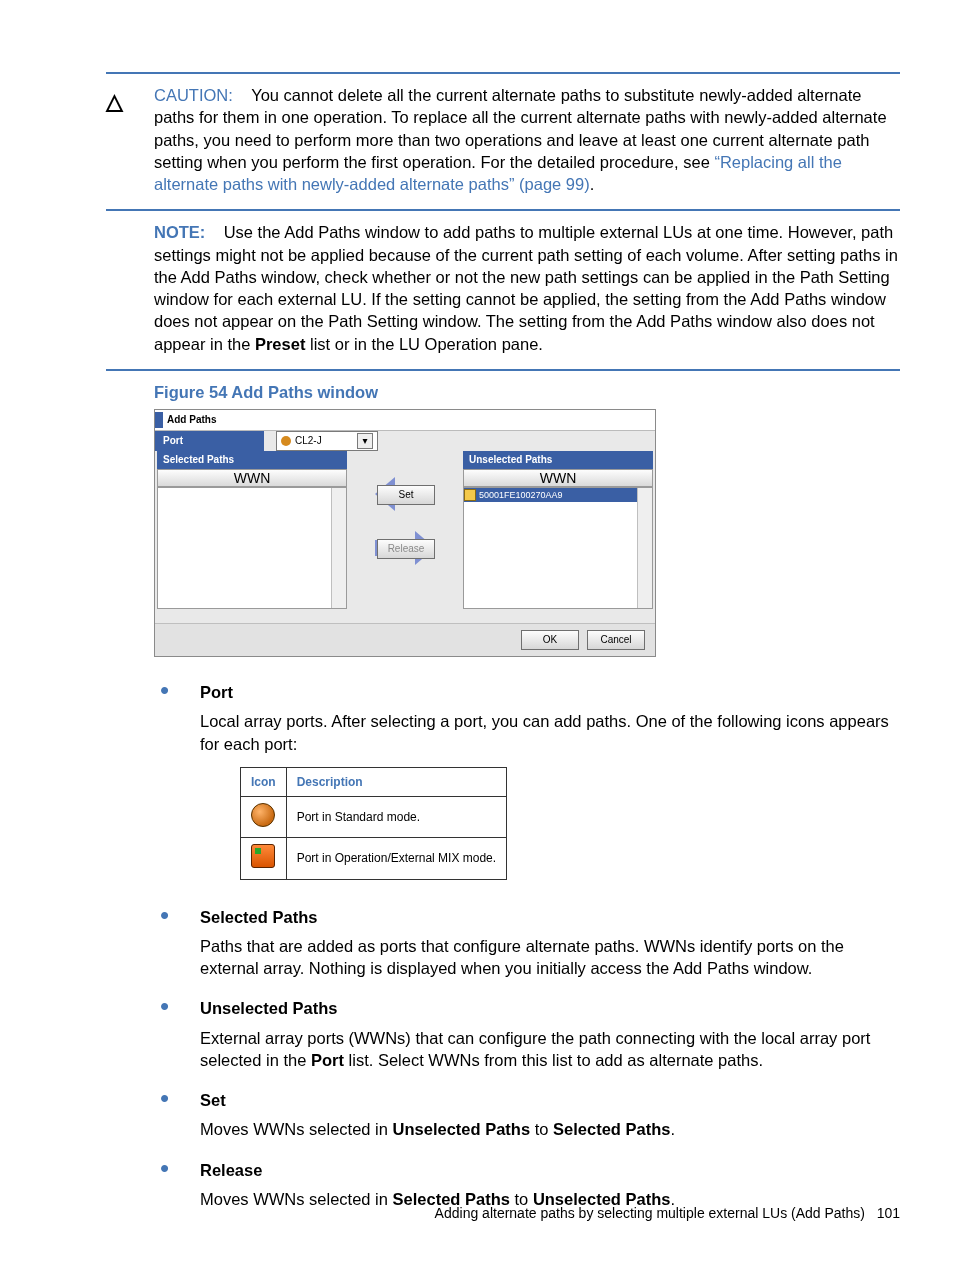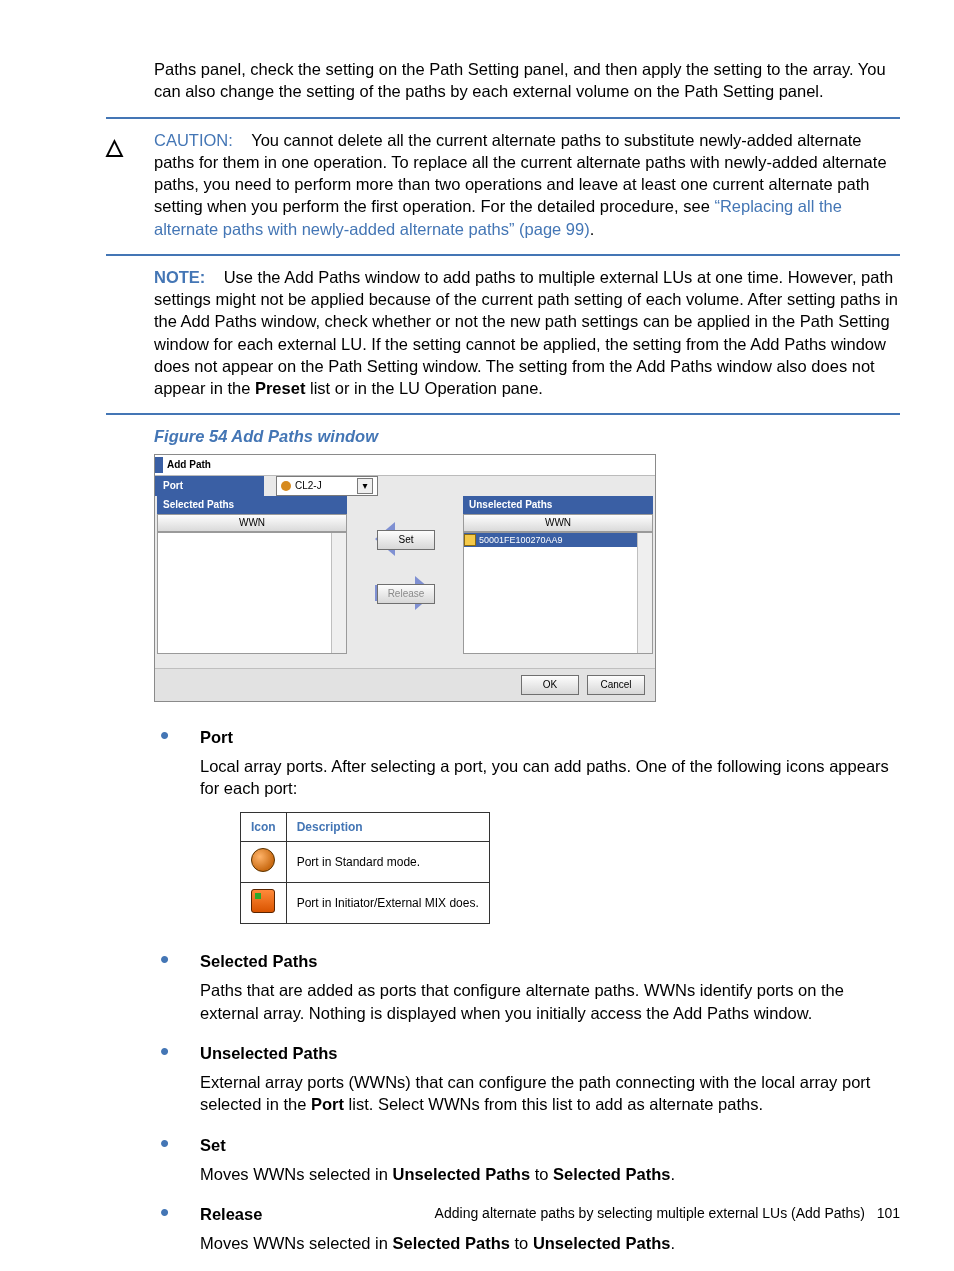--- a/index.html
+++ b/index.html
@@ -11,36 +11,36 @@
   }
   .page{padding:58px 54px 0 106px;}
   .p{margin:0 0 10px 48px;}
   .hr{border:none;border-top:2px solid #4476b5;margin:14px 0 10px 0;}
   .caution-row{display:flex;align-items:flex-start;margin-left:0;}
   .caution-icon{width:48px;flex:none;font-size:22px;font-weight:bold;padding-top:3px;}
   .caution-text{flex:1;}
   .caution-label{color:#4476b5;font-weight:normal;}
   .link{color:#4476b5;}
   .note-label{color:#4476b5;font-weight:bold;}
-  .fig-title{color:#4476b5;font-weight:bold;margin:8px 0 6px 48px;font-size:16.5px;font-style:italic;}
+  .fig-title{color:#4476b5;font-weight:bold;margin:8px 0 6px 48px;font-size:16.5px;}
   
   .shot{margin-left:48px;width:500px;height:246px;border:1px solid #8a8a8a;background:#e9e9e9;position:relative;font-size:10px;font-family:Arial,sans-serif;}
   .shot .titlebar{background:#fff;border-bottom:1px solid #bbb;display:flex;align-items:center;height:20px;}
   .shot .titlebar .tbicon{width:8px;height:16px;background:#3a5fa4;margin-right:4px;}
   .shot .row2{display:flex;height:20px;}
   .shot .portcell{width:101px;background:#3a5fa4;color:#fff;display:flex;align-items:center;padding-left:8px;font-weight:bold;}
   .shot .portsel{flex:none;width:92px;background:#fff;border:1px solid #7a7a7a;display:flex;align-items:center;padding:0 4px;margin-left:12px;}
   .shot .portsel .picon{width:10px;height:10px;border-radius:50%;background:#d68a1e;margin-right:4px;}
   .shot .portsel .dd{margin-left:auto;border:1px solid #7a7a7a;width:14px;height:14px;display:flex;align-items:center;justify-content:center;background:#efefef;}
   .shot .cols{display:flex;height:158px;}
   .shot .colL,.shot .colR{width:190px;display:flex;flex-direction:column;}
   .shot .colL{margin-left:2px;}
   .shot .colR{margin-left:auto;margin-right:2px;}
   .shot .colHdr{background:#3a5fa4;color:#fff;font-weight:bold;height:18px;display:flex;align-items:center;padding-left:6px;}
-  .shot .subHdr{background:linear-gradient(#fdfdfd,#dadada);border:1px solid #9a9a9a;height:16px;display:flex;align-items:center;justify-content:center;font-size:10px;}
+  .shot .subHdr{background:linear-gradient(#fdfdfd,#dadada);border:1px solid #9a9a9a;height:16px;display:flex;align-items:center;justify-content:center;font-size:14px;}
   .shot .listBox{flex:1;background:#fff;border:1px solid #9a9a9a;position:relative;}
   .shot .listBox .sb{position:absolute;right:0;top:0;bottom:0;width:14px;background:#efefef;border-left:1px solid #bfbfbf;}
   .shot .listBox .row1e{background:#3a5fa4;color:#fff;height:14px;display:flex;align-items:center;font-size:9px;padding-left:0;}
   .shot .listBox .row1e .ric{width:10px;height:10px;background:#f4c94a;border:1px solid #8a6a10;margin-right:3px;}
   .shot .mid{flex:1;display:flex;flex-direction:column;align-items:center;justify-content:flex-start;gap:20px;padding-top:26px;position:relative;}
   .shot .arrow{width:60px;height:34px;position:relative;}
   .shot .arrow .shaft{position:absolute;top:9px;width:40px;height:16px;background:#7f90d2;}
   .shot .arrow .head{position:absolute;width:0;height:0;border-top:17px solid transparent;border-bottom:17px solid transparent;}
   .shot .arrow.left .shaft{right:0;}
   .shot .arrow.left .head{left:0;border-right:20px solid #7f90d2;}
@@ -67,21 +67,20 @@
   .ci2{background:linear-gradient(#ff8a3a,#d95400);border:1px solid #5a2400;border-radius:3px;width:22px;height:22px;display:inline-block;position:relative;}
   .ci2:after{content:"";position:absolute;left:3px;top:3px;width:6px;height:6px;background:#2aa82a;}
   .footerline{position:absolute;bottom:48px;left:0;right:54px;text-align:right;font-size:14px;}
   strong{font-weight:bold;}
 </style>
 </head>
 <body>
 
 <div class="page">
 
-  <p class="p">Paths panel, check the setting on the Path Setting panel, and then apply the setting to the array. You can also change the setting of the paths by each external volume on the Path Setting panel.</p>
 
   <hr class="hr">
 
   <div class="caution-row">
     <div class="caution-icon">△</div>
     <div class="caution-text">
       <span class="caution-label">CAUTION:</span>
       &nbsp;&nbsp;&nbsp;<span>You cannot delete all the current alternate paths to substitute newly-added alternate paths for them in one operation. To replace all the current alternate paths with newly-added alternate paths, you need to perform more than two operations and leave at least one current alternate path setting when you perform the first operation. For the detailed procedure, see </span>
       <span class="link">“Replacing all the alternate paths with newly-added alternate paths” (page 99)</span><span>.</span>
     </div>
@@ -94,21 +93,21 @@
     &nbsp;&nbsp;&nbsp;<span>Use the Add Paths window to add paths to multiple external LUs at one time. However, path settings might not be applied because of the current path setting of each volume. After setting paths in the Add Paths window, check whether or not the new path settings can be applied in the Path Setting window for each external LU. If the setting cannot be applied, the setting from the Add Paths window does not appear on the Path Setting window. The setting from the Add Paths window also does not appear in the </span><strong>Preset</strong><span> list or in the LU Operation pane.</span>
   </p>
 
   <hr class="hr">
 
   <div class="fig-title">Figure 54 Add Paths window</div>
 
   <div class="shot">
     <div class="titlebar">
       <div class="tbicon"></div>
-      <strong>Add Path</strong>
+      <strong>Add Paths</strong>
     </div>
     <div class="row2">
       <div class="portcell">Port</div>
       <div class="portsel">
         <span class="picon"></span>
         <span>CL2-J</span>
         <span class="dd">▾</span>
       </div>
     </div>
     <div class="cols">
@@ -166,21 +165,21 @@
               <tr>
             <th>Icon</th>
             <th>Description</th>
           </tr>
           <tr>
             <td style="text-align:center"><span class="cellicon ci1"></span></td>
             <td>Port in Standard mode.</td>
           </tr>
           <tr>
             <td style="text-align:center"><span class="ci2"></span></td>
-            <td>Port in Initiator/External MIX does.</td>
+            <td>Port in Operation/External MIX mode.</td>
           </tr>
         </tbody>
           </table>
       </div>
     </div>
 
     <div class="bitem">
       <div class="bull">•</div>
       <div class="bcontent">
         <div class="bhead">Selected Paths</div>

